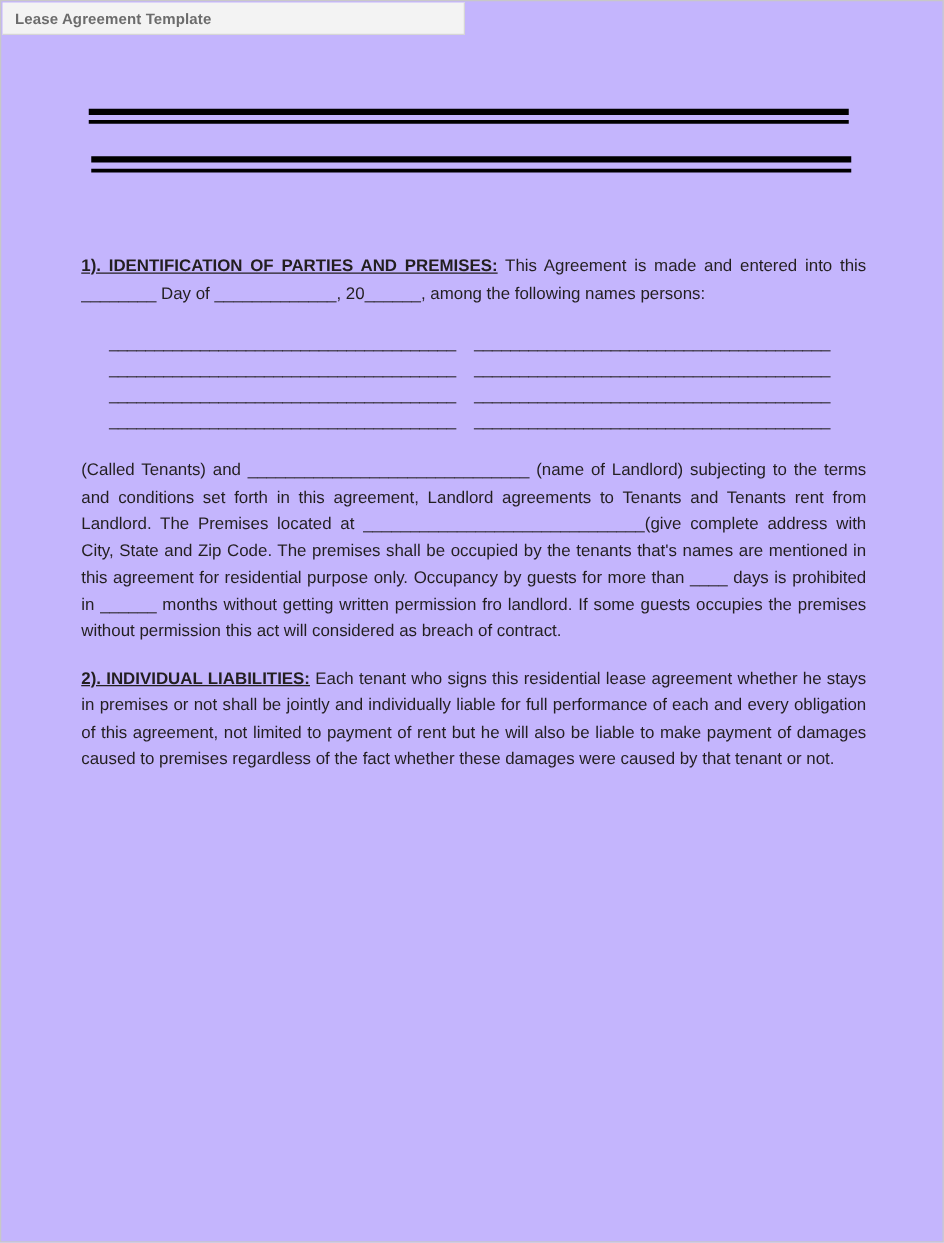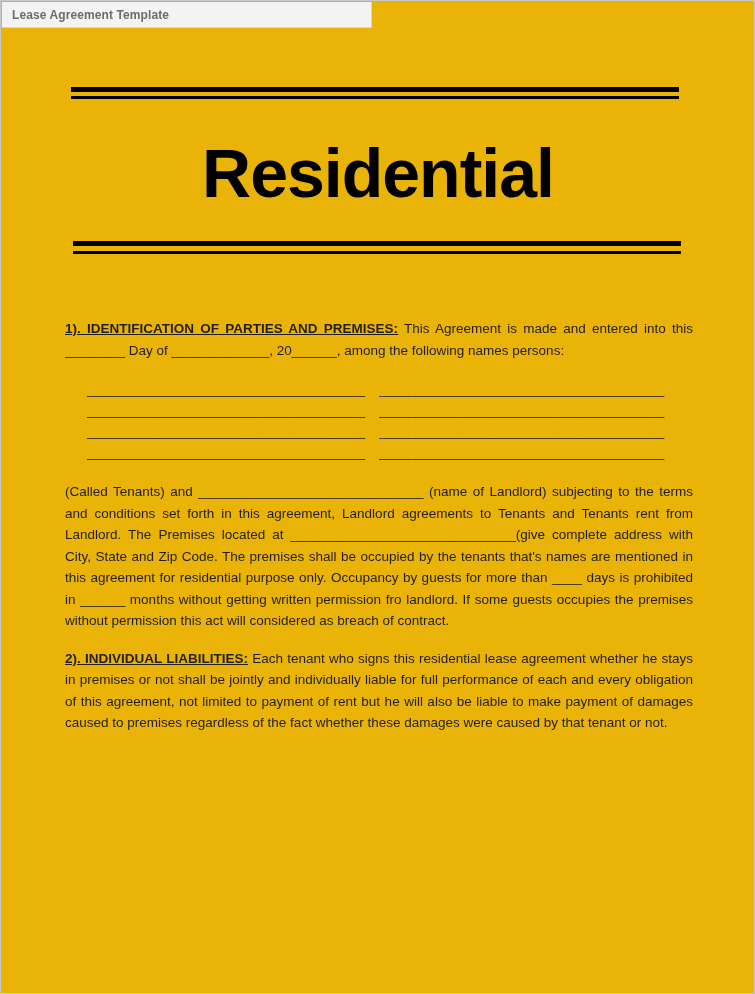--- a/index.html
+++ b/index.html
@@ -15,21 +15,21 @@
     position: relative;
     overflow: hidden;
   }
   .page {
     position: absolute;
     left: 0; top: 0;
     width: 755px;
     height: 994px;
     box-sizing: border-box;
     border: 1px solid #c8c8c8;
-    background: #eab308;
+    background: #c4b5fd;
   }
   .doc-tab {
     position: absolute;
     left: 1px;
     top: 1px;
     width: 370px;
     height: 26px;
     background: #f3f3f3;
     border-bottom: 1px solid #d6d6d6;
     border-right: 1px solid #d6d6d6;
@@ -138,21 +138,20 @@
 
   <div class="content">
 
     <div class="rule-group-top">
       <div class="rule-thick"></div>
       <div class="rule-gap-a"></div>
       <div class="rule-thin"></div>
     </div>
 
     <div class="title-block">
-      <div class="title-line l1">Residential</div>
     </div>
 
     <div class="rule-group-bottom">
       <div class="rule-thick"></div>
       <div class="rule-gap-b"></div>
       <div class="rule-thin"></div>
     </div>
 
     <div class="body">
 

